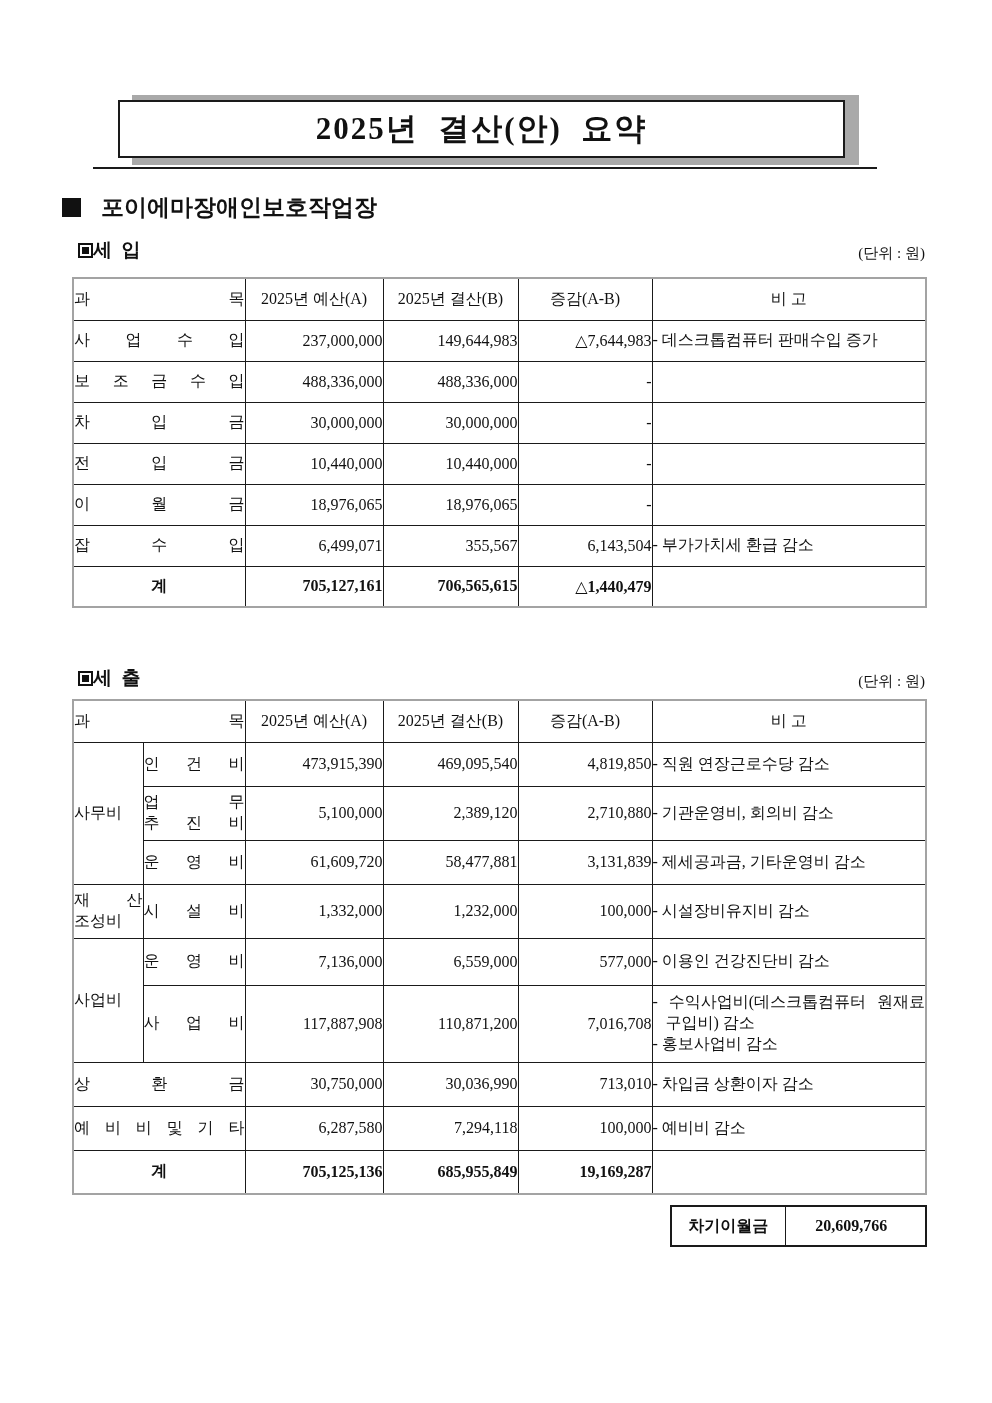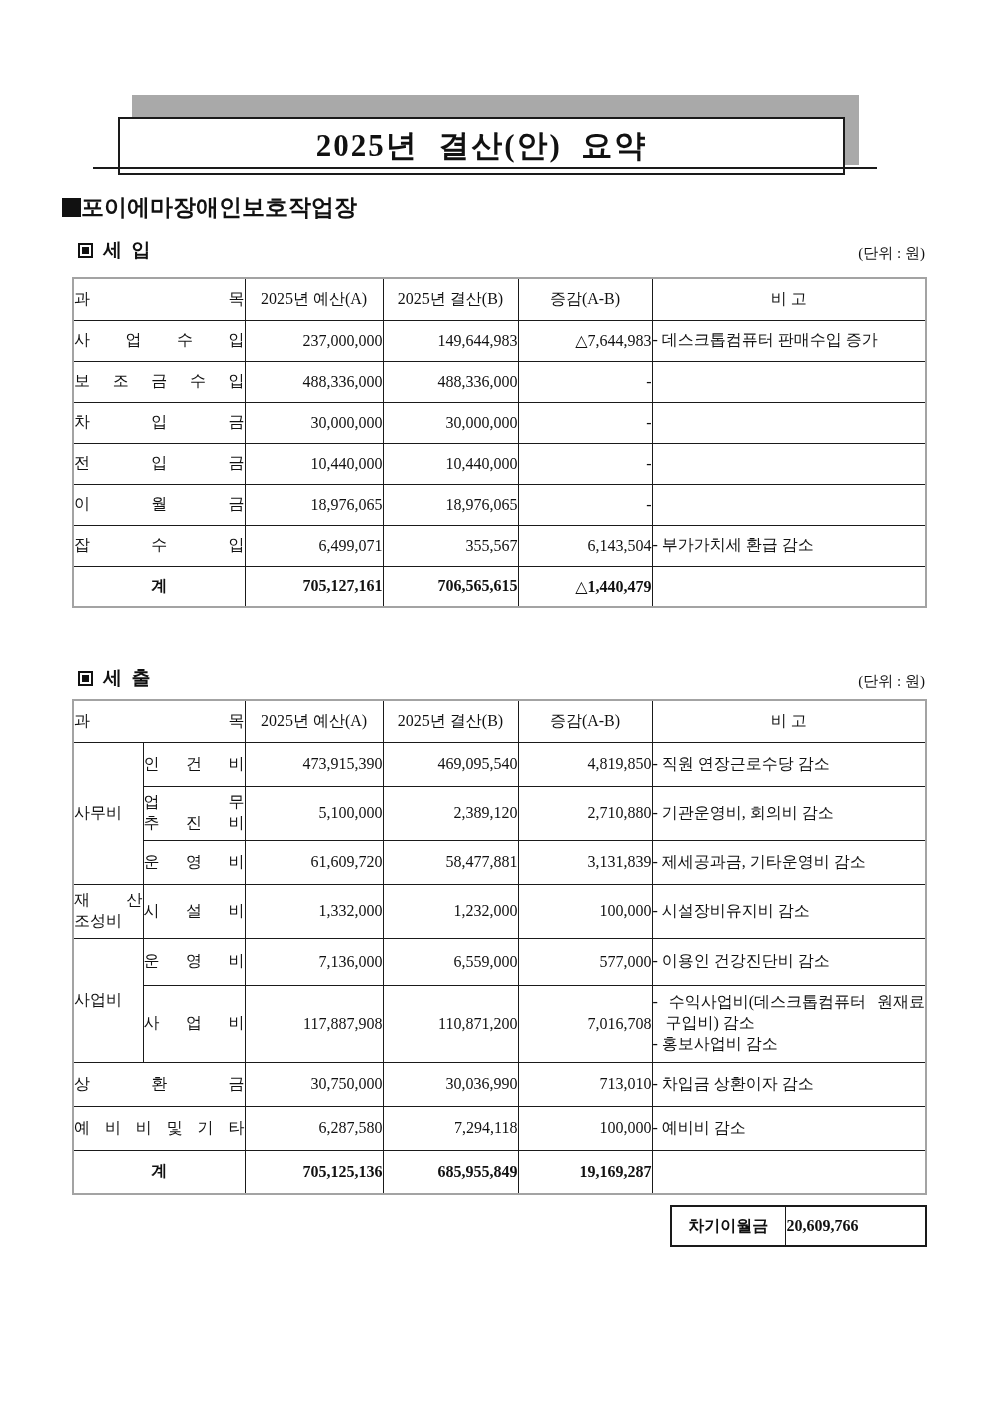--- a/index.html
+++ b/index.html
@@ -6,32 +6,32 @@
   body{
     width:992px;height:1403px;background:#ffffff;color:#111111;
     font-family:"Liberation Serif","DejaVu Serif",serif;
   }
   .page{position:relative;width:992px;height:1403px;overflow:hidden;}
 
   
   .title-wrap{position:absolute;left:118px;top:100px;width:727px;height:58px;}
   .title-shadow{position:absolute;left:14px;top:-5px;width:727px;height:70px;background:#a9a9a9;}
   .title-box{
-    position:absolute;left:0;top:17px;width:723px;height:54px;background:#ffffff;
+    position:absolute;left:0;top:0;width:723px;height:54px;background:#ffffff;
     border:2px solid #1a1a1a;display:flex;align-items:center;justify-content:center;
     font-size:31px;font-weight:bold;letter-spacing:2px;white-space:pre;
   }
   .title-underline{position:absolute;left:-25px;top:67px;width:784px;height:2px;background:#1a1a1a;}
 
   
-  .org-heading{position:absolute;left:62px;top:192px;display:flex;align-items:center;gap:0;
+  .org-heading{position:absolute;left:62px;top:192px;display:flex;align-items:center;gap:20px;
     font-size:23px;font-weight:bold;}
   .sq-filled{display:inline-block;width:19px;height:19px;background:#111111;}
   .section-row{position:absolute;left:78px;right:67px;display:flex;justify-content:space-between;align-items:flex-end;}
-  .section-label{display:flex;align-items:center;gap:10px;font-size:19px;font-weight:bold;white-space:pre;}
+  .section-label{display:flex;align-items:center;font-size:19px;font-weight:bold;white-space:pre;}
   .sq-dotted{display:inline-block;width:11px;height:11px;border:2px solid #111111;position:relative;}
   .sq-dotted::after{content:"";position:absolute;inset:2px;background:#111111;}
   .unit{font-size:15px;font-weight:normal;}
 
   
   .doc-table{border-collapse:collapse;table-layout:fixed;width:853px;border:2px solid #a3a3a3;}
   .doc-table td,.doc-table th{border:1px solid #1a1a1a;font-size:16px;font-weight:normal;
     padding:0;vertical-align:middle;overflow:hidden;}
   .doc-table th{text-align:center;}
   .cat{text-align:justify;text-align-last:justify;white-space:pre-line;padding:0 10px;}
@@ -48,21 +48,21 @@
   #exp-table tr.h42{height:42px;}
   #exp-table tr.h54{height:54px;}
   #exp-table tr.h47{height:47px;}
   #exp-table tr.h77{height:77px;}
 
   
   .carry-table{position:absolute;left:670px;top:1205px;border-collapse:collapse;table-layout:fixed;
     width:255px;border:2px solid #1a1a1a;}
   .carry-table td{border:1px solid #1a1a1a;height:36px;font-size:16px;font-weight:bold;vertical-align:middle;}
   .carry-label{text-align:center;}
-  .carry-value{text-align:left;padding-right:9px;}
+  .carry-value{text-align:center;padding-right:9px;}
 </style>
 </head>
 <body>
 
 <div class="page">
 
   <div class="title-wrap">
     <div class="title-shadow"></div>
     <div class="title-box">
       <span>2025년  결산(안)  요약</span>

